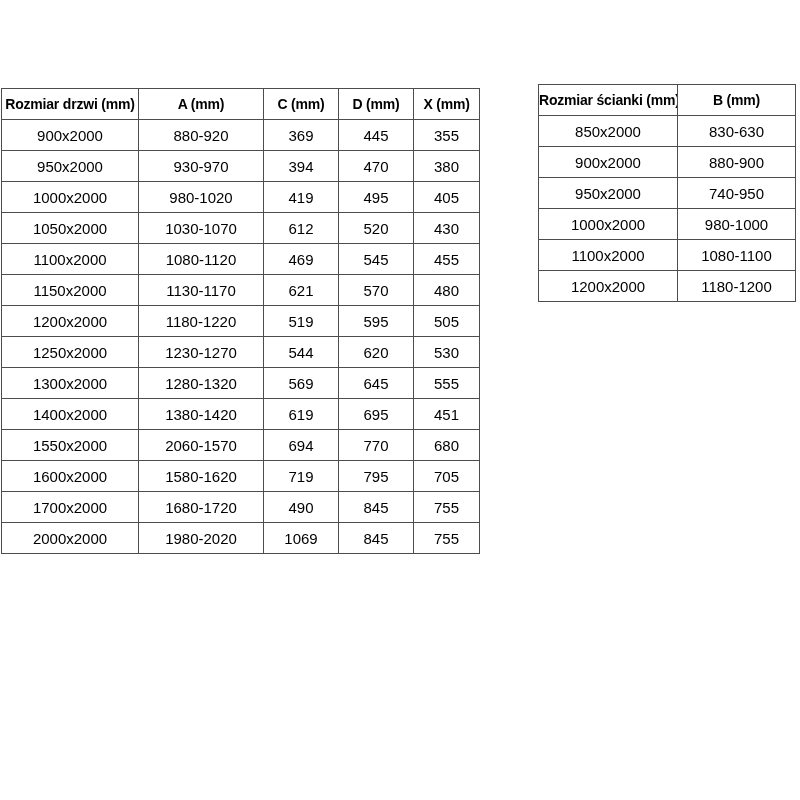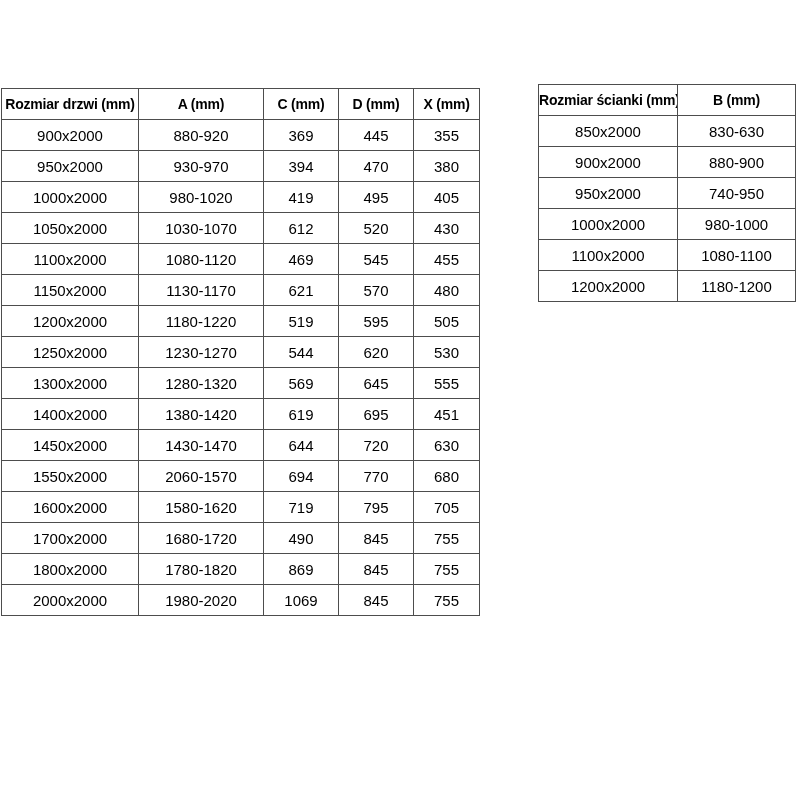--- a/index.html
+++ b/index.html
@@ -143,51 +143,37 @@
         <td>555</td>
       </tr>
       <tr>
         <td>1400x2000</td>
         <td>1380-1420</td>
         <td>619</td>
         <td>695</td>
         <td>451</td>
       </tr>
       <tr>
-        <td>1450x2000</td>
-        <td>1430-1470</td>
-        <td>644</td>
-        <td>720</td>
-        <td>630</td>
-      </tr>
-      <tr>
         <td>1550x2000</td>
         <td>2060-1570</td>
         <td>694</td>
         <td>770</td>
         <td>680</td>
       </tr>
       <tr>
         <td>1600x2000</td>
         <td>1580-1620</td>
         <td>719</td>
         <td>795</td>
         <td>705</td>
       </tr>
       <tr>
         <td>1700x2000</td>
         <td>1680-1720</td>
         <td>490</td>
-        <td>845</td>
-        <td>755</td>
-      </tr>
-      <tr>
-        <td>1800x2000</td>
-        <td>1780-1820</td>
-        <td>869</td>
         <td>845</td>
         <td>755</td>
       </tr>
       <tr>
         <td>2000x2000</td>
         <td>1980-2020</td>
         <td>1069</td>
         <td>845</td>
         <td>755</td>
       </tr>

